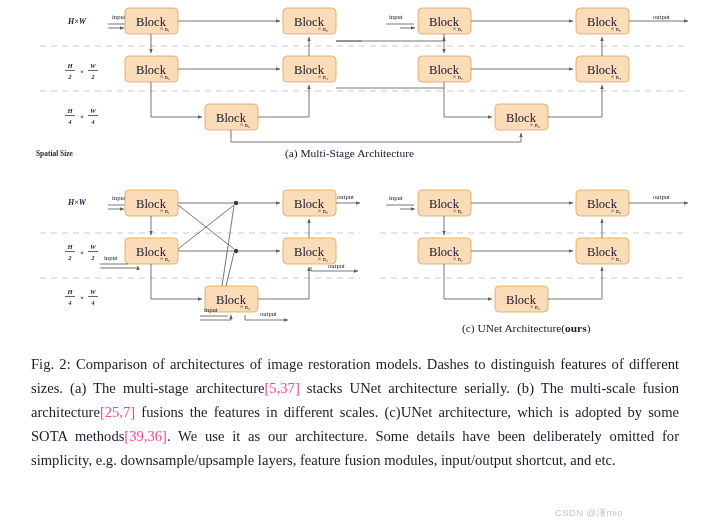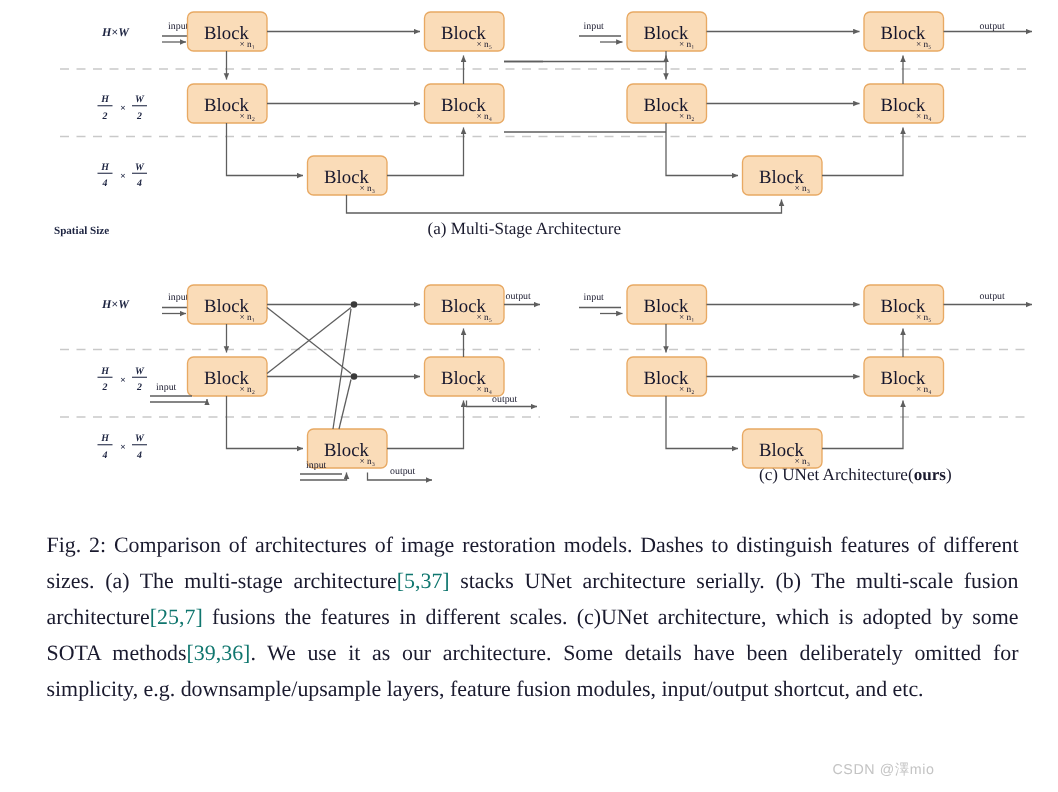--- a/index.html
+++ b/index.html
@@ -92,21 +92,21 @@
     left: 31px;
     top: 352px;
     width: 648px;
     font-family: "Liberation Serif", "DejaVu Serif", serif;
     font-size: 14.6px;
     line-height: 24.1px;
     color: #1a1a2e;
     text-align: justify;
     text-align-last: left;
   }
-  .cite { color: #0f766e; }
+  .cite { color: #ec4899; }
   #watermark {
     position: absolute;
     right: 14px;
     bottom: 8px;
     font-family: "Liberation Sans", "DejaVu Sans", sans-serif;
     font-size: 9.5px;
     color: #c4c4c4;
     letter-spacing: 0.4px;
     text-align: center;
   }
@@ -388,19 +388,19 @@
       <path class="edge" d="M444 264 L444 299 L492 299" marker-end="url(#arrow)"></path>
       <path class="edge" d="M548 299 L602 299 L602 267" marker-end="url(#arrow)"></path>
       <line class="edge" x1="602" y1="238" x2="602" y2="219" marker-end="url(#arrow)"></line>
 
       <line class="edge" x1="629" y1="203" x2="688" y2="203" marker-end="url(#arrow)"></line>
       <text class="io-text" x="653" y="199">output</text>
     </g>
   </svg>
 
   <div class="sub-caption" style="left:285px; top:147px;">(a) Multi-Stage Architecture</div>
-  <div class="sub-caption" style="left:462px; top:311px;margin-left:44px;"><span>(c) UNet Architecture(</span><b>ours</b><span>)</span></div>
+  <div class="sub-caption" style="left:462px; top:322px;"><span>(c) UNet Architecture(</span><b>ours</b><span>)</span></div>
 
   <div id="caption-block"><span>Fig. 2: Comparison of architectures of image restoration models. Dashes to distinguish features of different sizes. (a) The multi-stage architecture</span><span class="cite">[5,37]</span><span> stacks UNet architecture serially. (b) The multi-scale fusion architecture</span><span class="cite">[25,7]</span><span> fusions the features in different scales. (c)UNet architecture, which is adopted by some SOTA methods</span><span class="cite">[39,36]</span><span>. We use it as our architecture. Some details have been deliberately omitted for simplicity, e.g. downsample/upsample layers, feature fusion modules, input/output shortcut, and etc.</span></div>
 
   <div id="watermark">CSDN @澤mio</div>
 
 </div>
 
 </body></html>

